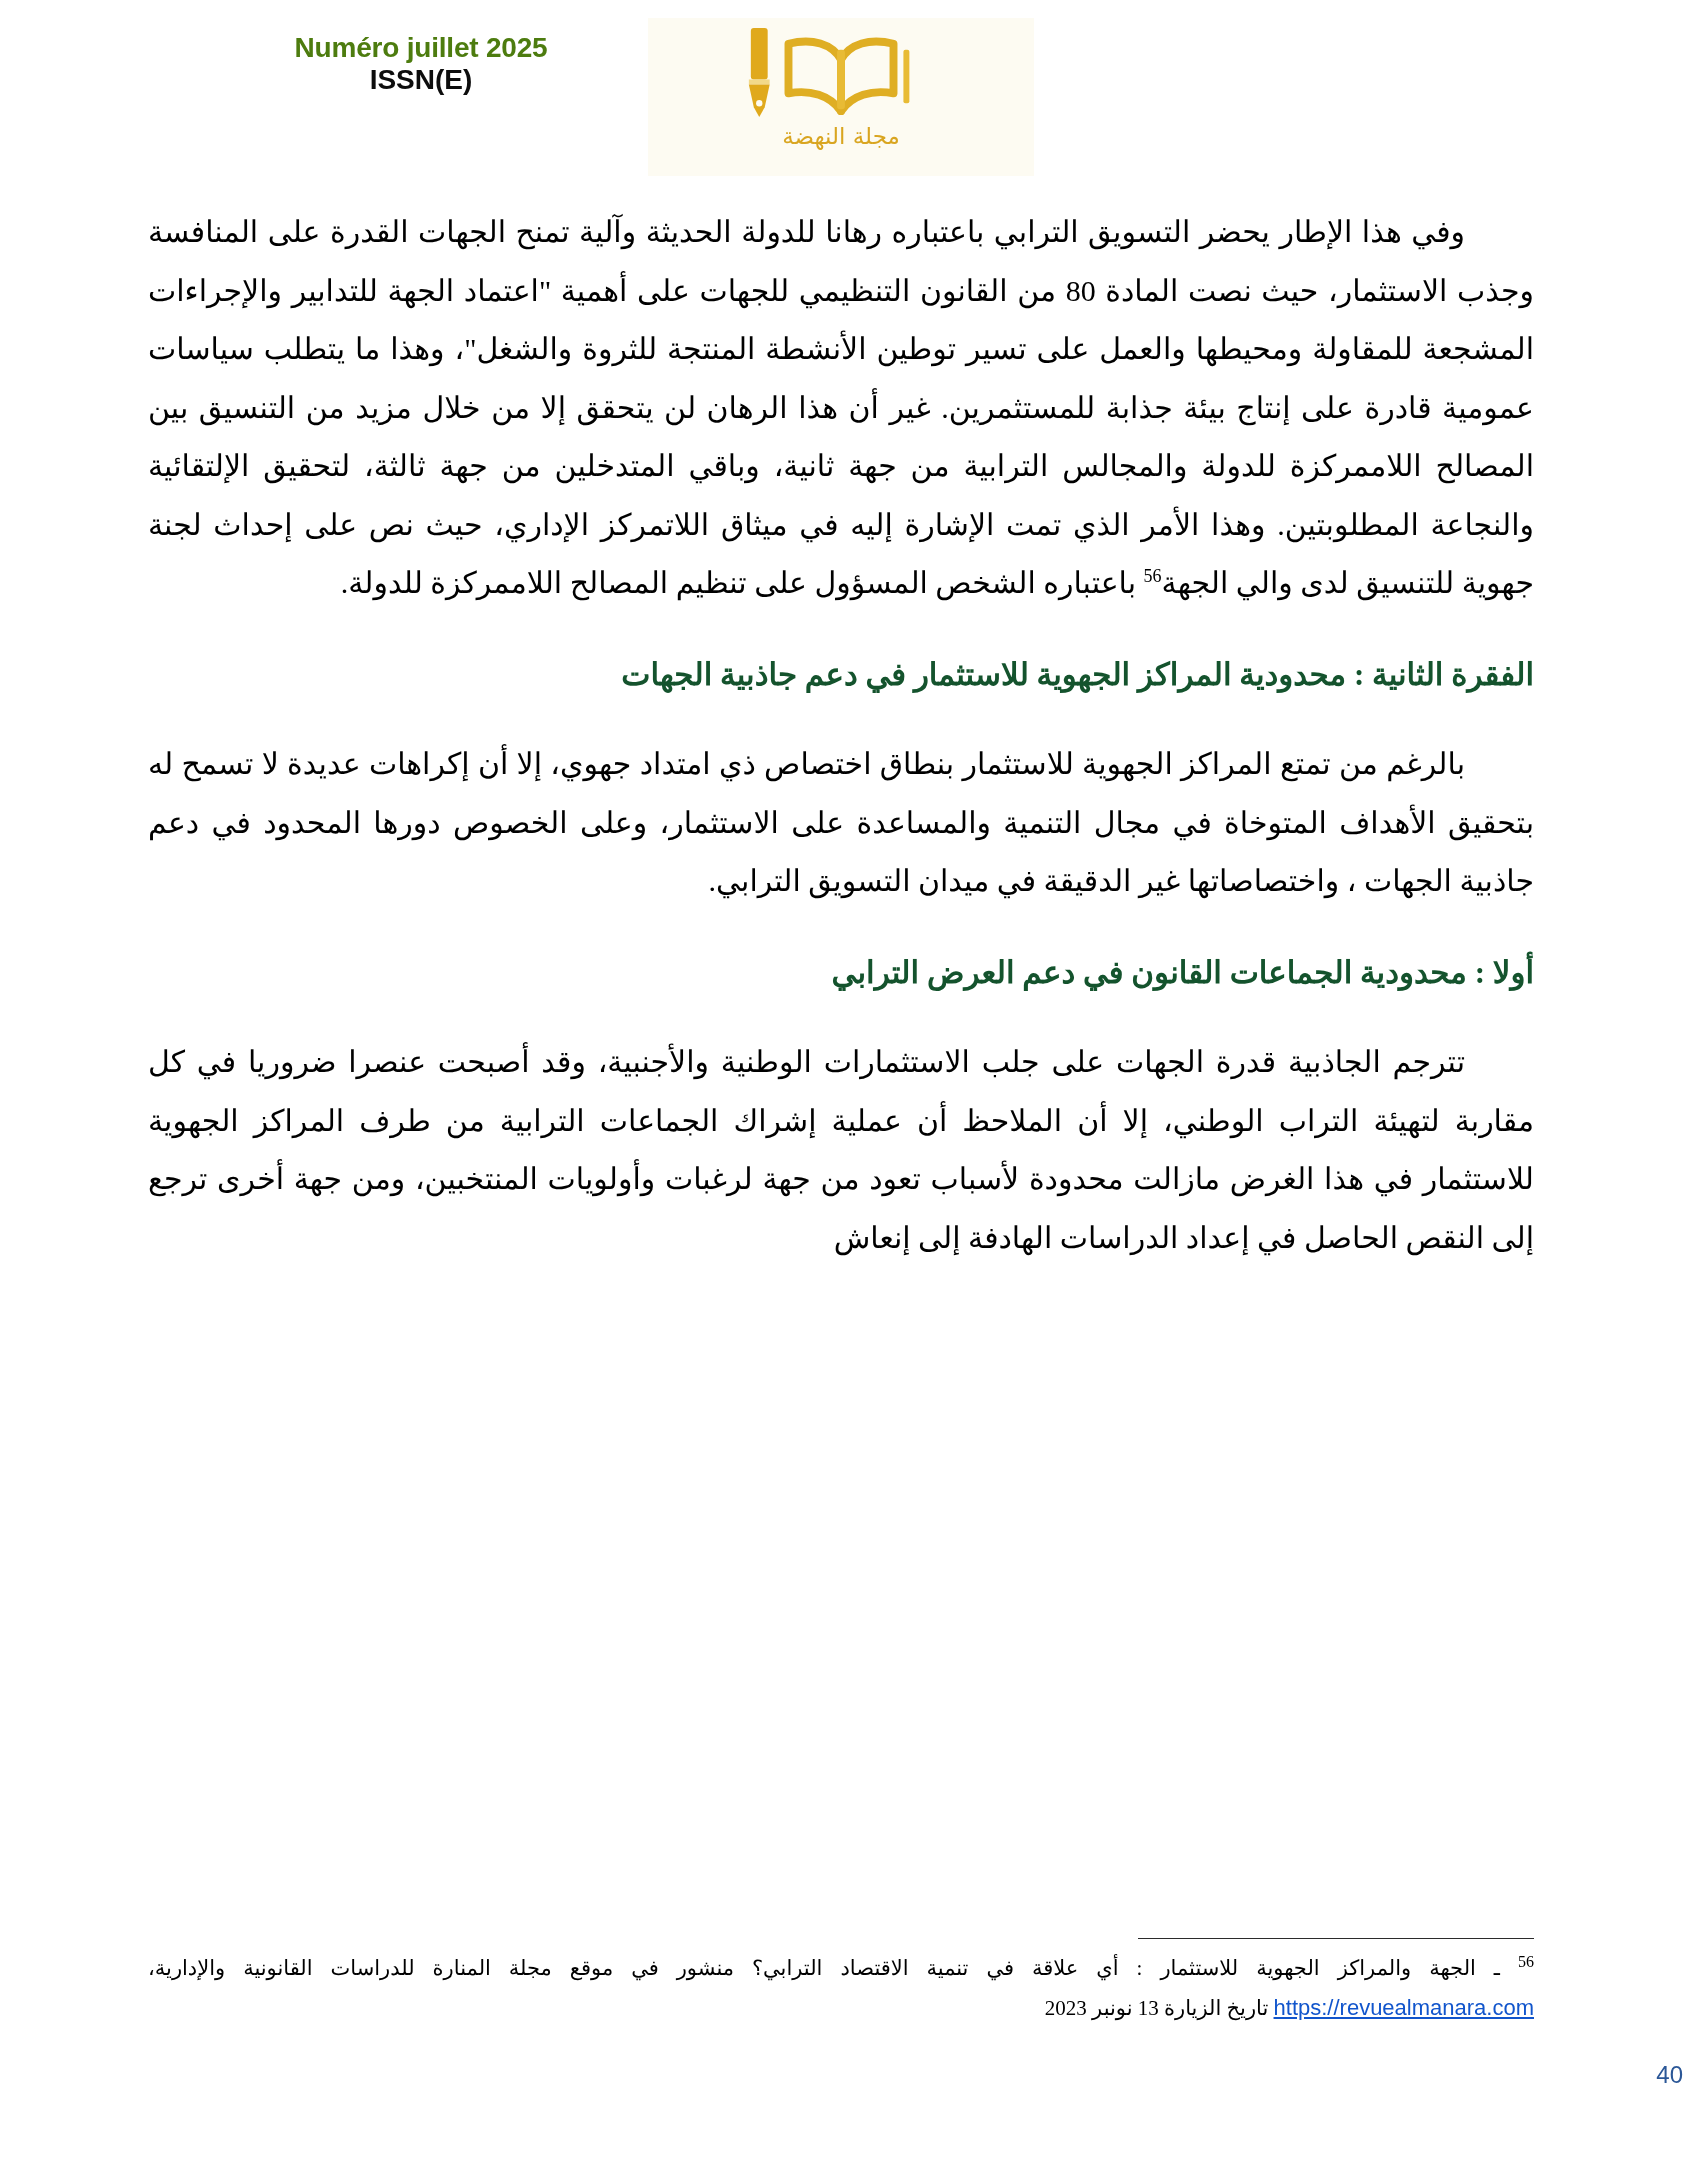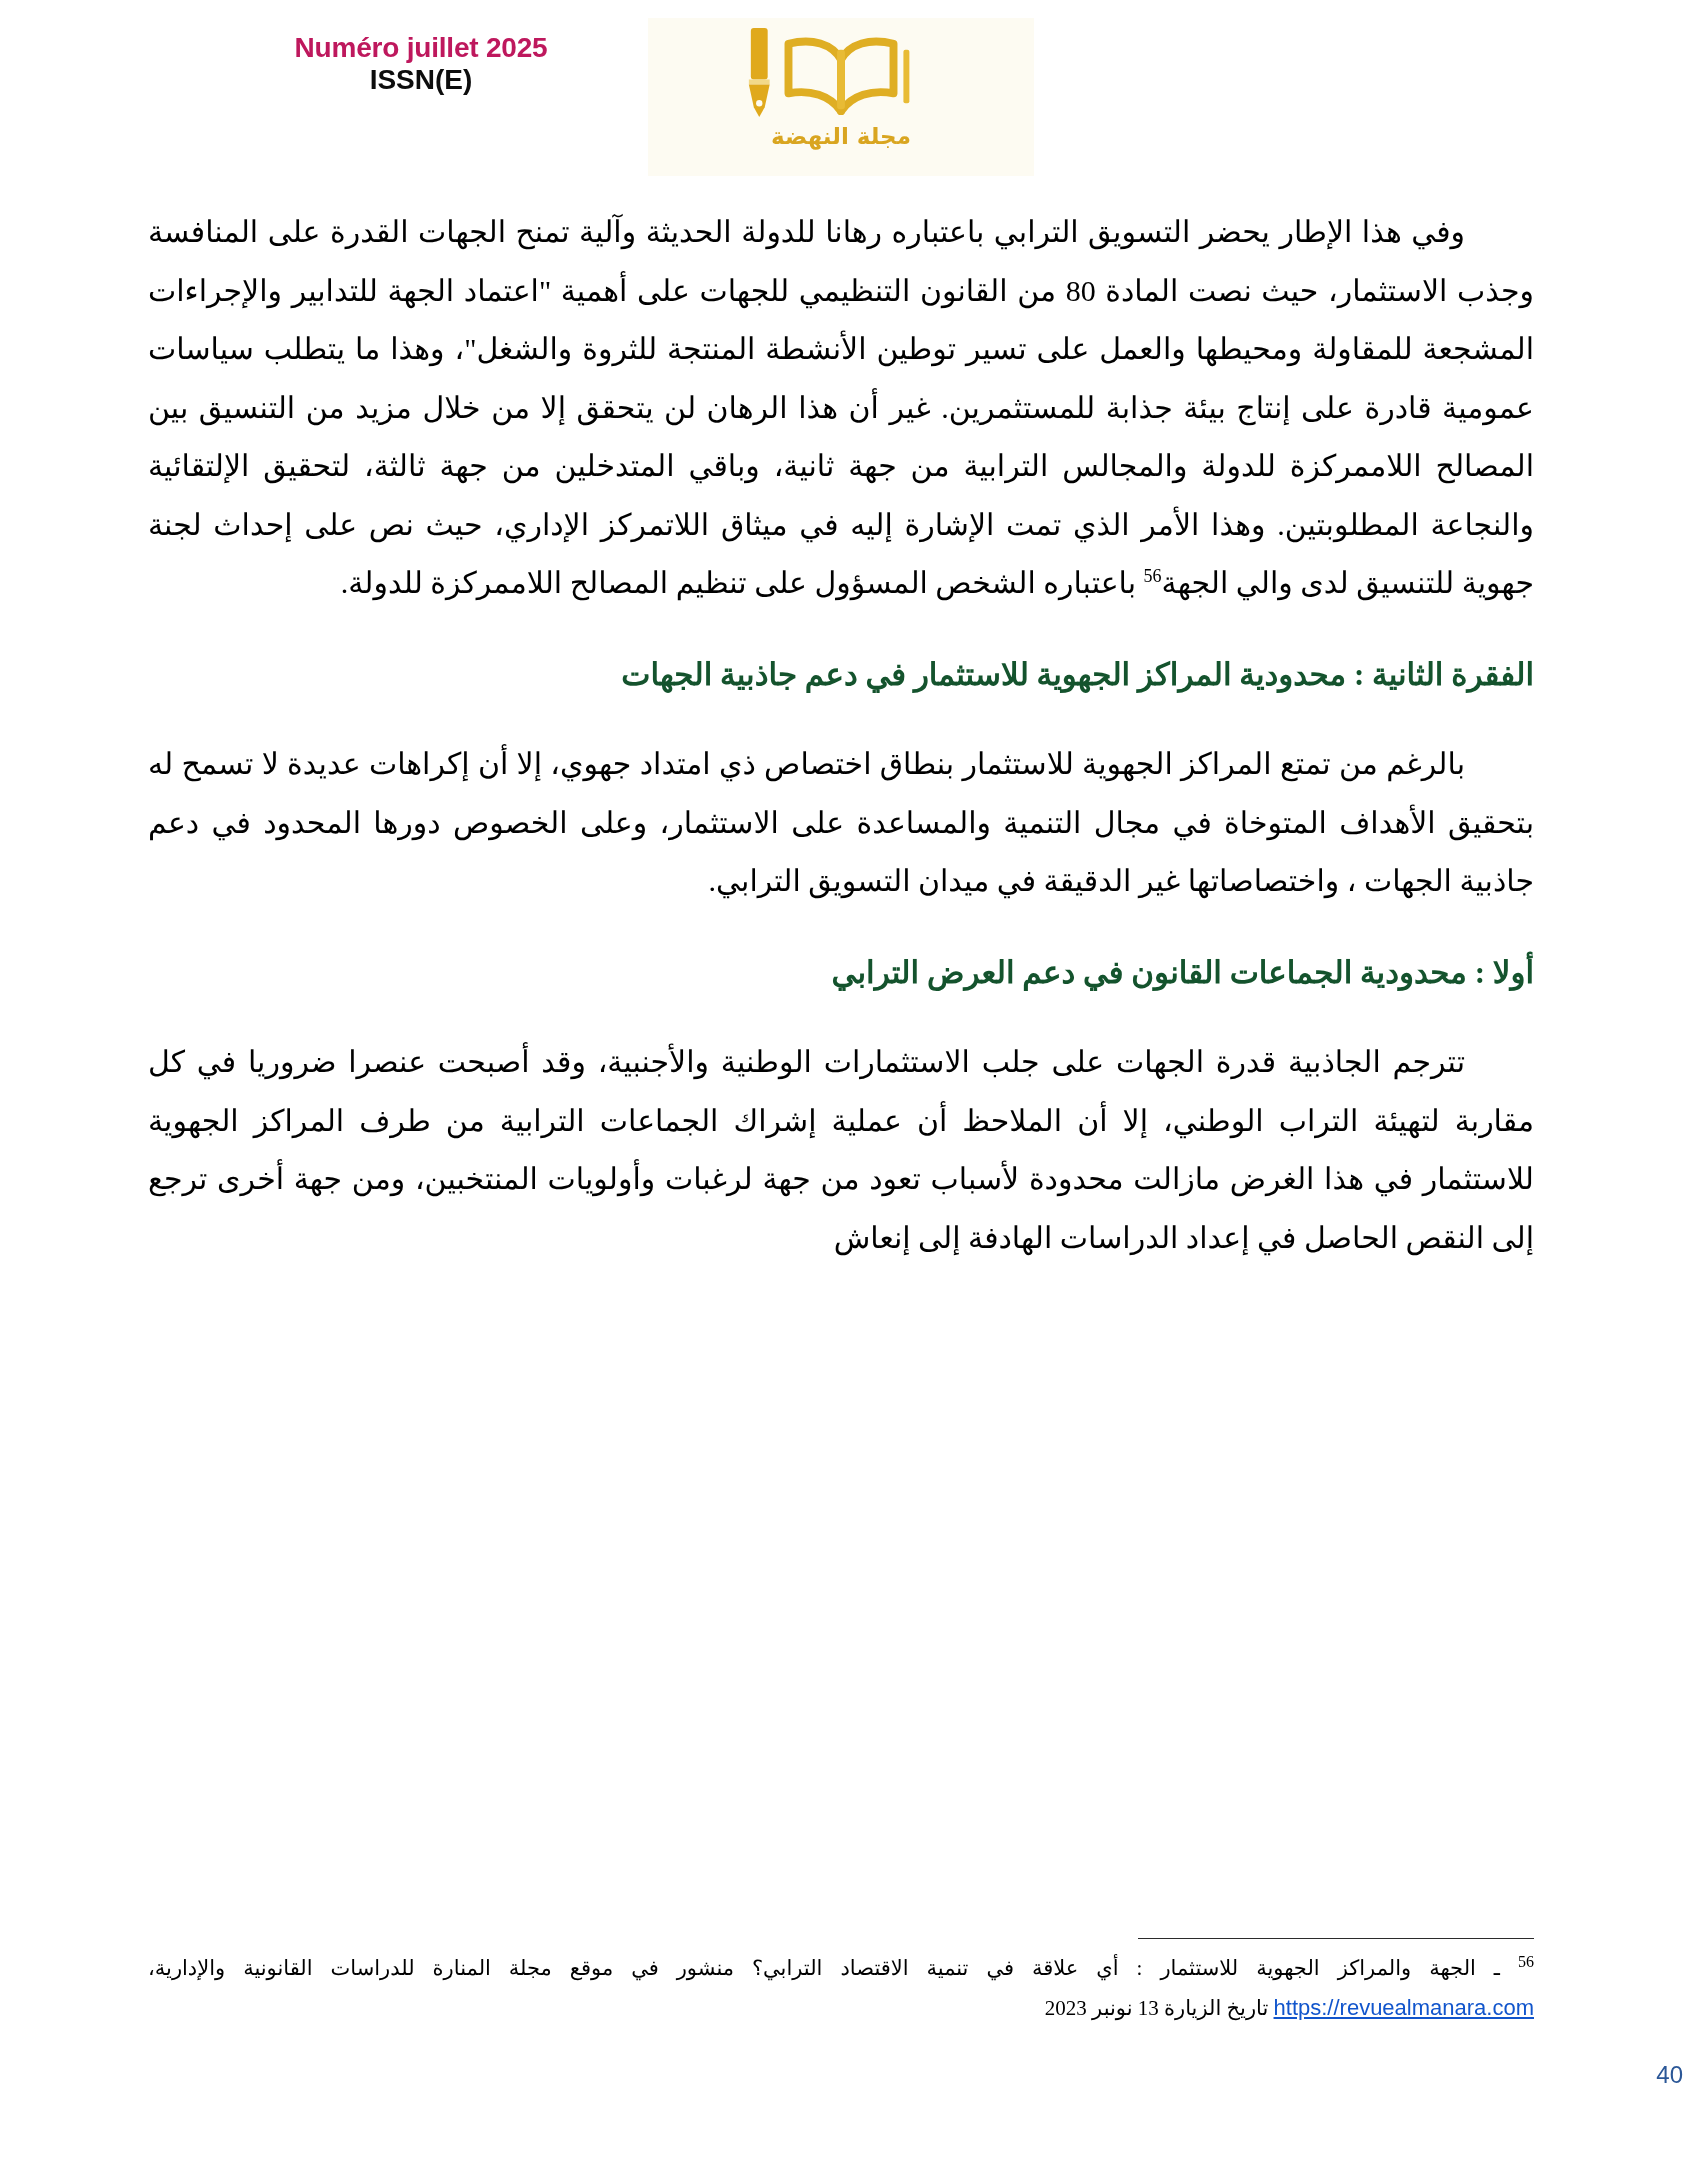--- a/index.html
+++ b/index.html
@@ -38,21 +38,21 @@
     top: 32px;
     width: 416px;
     text-align: center;
     direction: ltr;
   }
   .mast-left .l1 {
     font-family: "Liberation Sans", sans-serif;
     font-weight: bold;
     font-size: 28px;
     letter-spacing: -0.2px;
-    color: #be185d;
+    color: #4d7c0f;
     white-space: nowrap;
   }
   .mast-left .l2 {
     font-family: "Liberation Sans", sans-serif;
     font-weight: bold;
     font-size: 28px;
     color: #0d0d0d;
     white-space: nowrap;
   }
 
@@ -91,21 +91,21 @@
     text-align: center;
   }
   .logo-mark {
     position: relative;
     width: 228px;
     height: 107px;
     margin: 2px auto 0 auto;
   }
   .logo-caption {
     font-family: "DejaVu Sans", sans-serif;
-    font-weight: bold;
+    font-weight: normal;
     font-size: 23px;
     color: #d9a520;
     margin-top: -4px;
     letter-spacing: 0.5px;
     direction: rtl;
   }
 
   
   .content {
     position: absolute;

